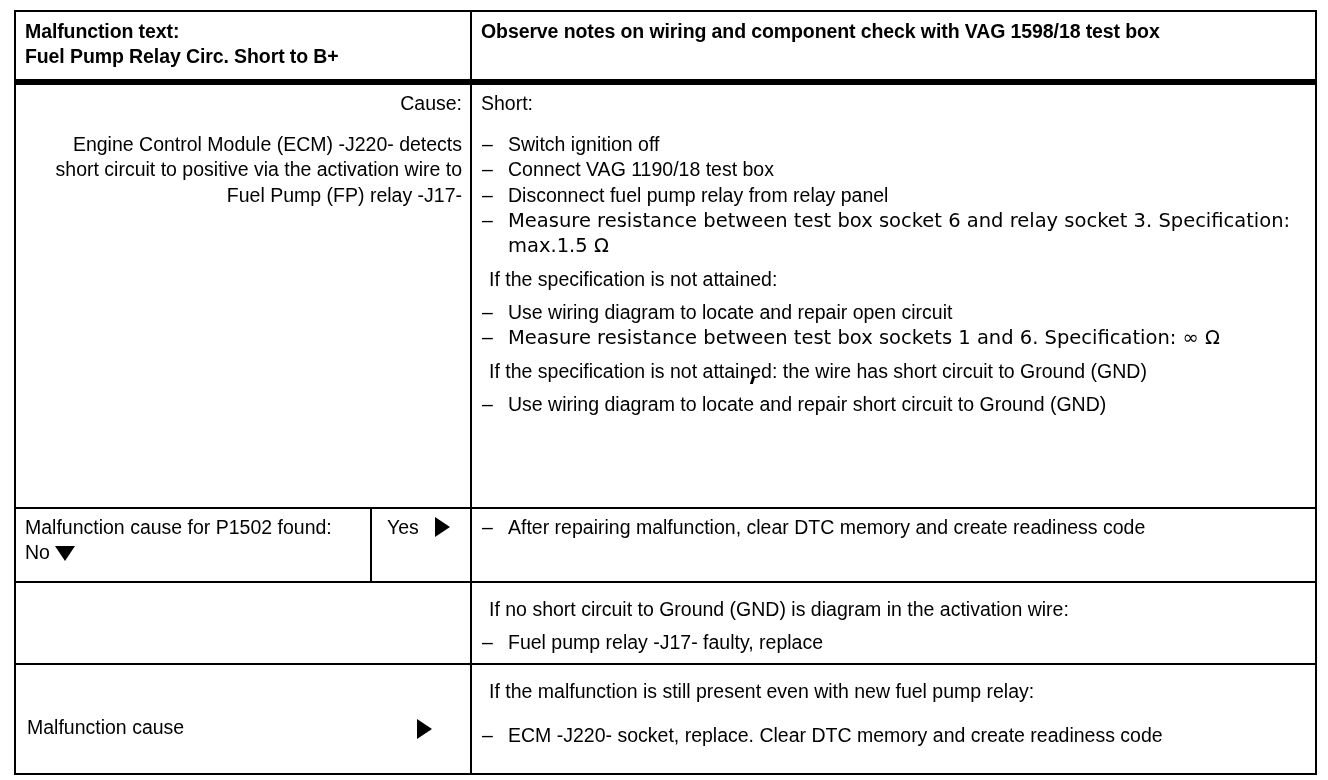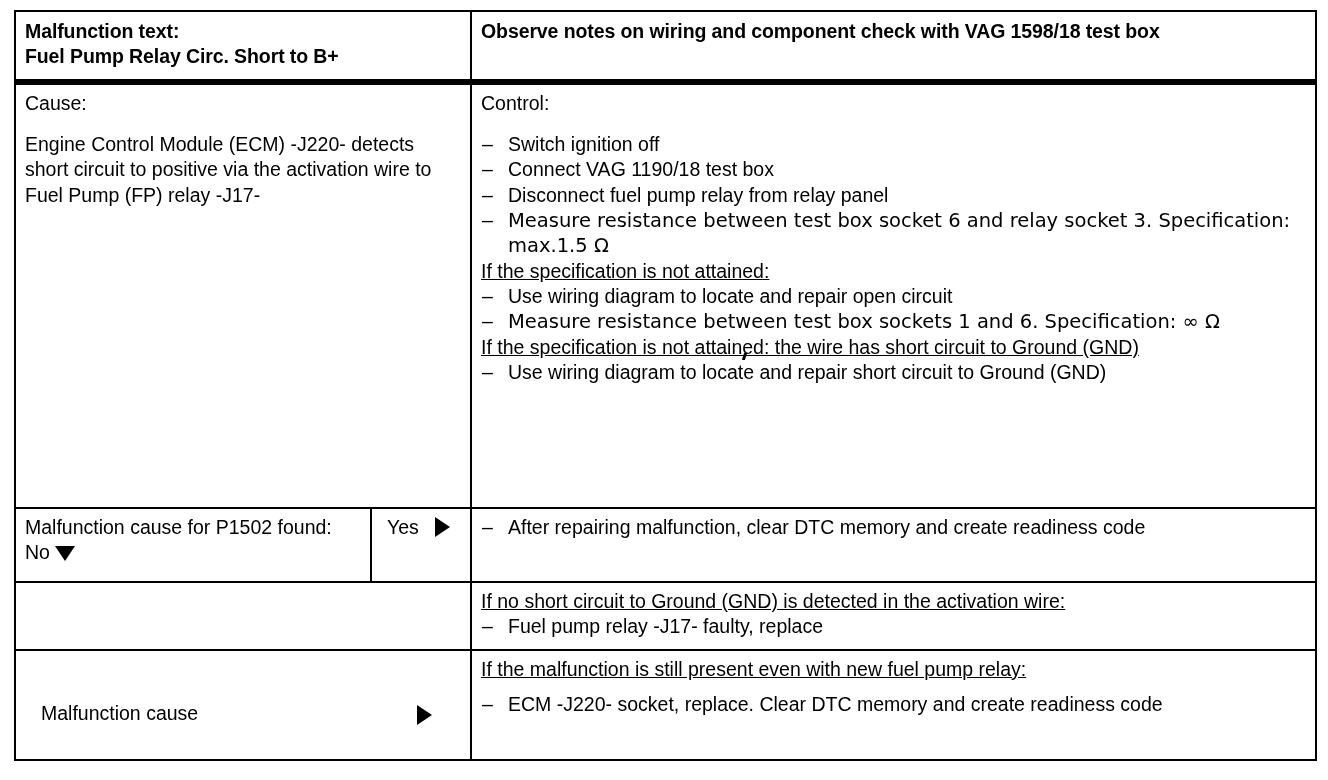--- a/index.html
+++ b/index.html
@@ -50,42 +50,42 @@
   tr.hdr td {
     font-weight: bold;
     border-bottom-width: 6px;
     padding-top: 7px;
     padding-bottom: 9px;
     letter-spacing: -0.1px;
   }
   tr.hdr td.hdr-left { border-right-width: 2px; }
 
   
-  .cell-cause   { padding-top: 8px; height: 408px; }
+  .cell-cause   { padding-top: 8px; height: 408px; text-align: right; }
   .cell-remedy  { padding-top: 8px; }
 
   .gap { height: 16px; }
   .gap-sm { height: 10px; }
 
   ul.dash {
     list-style: none;
     margin: 0;
     padding: 0;
   }
   ul.dash li {
     position: relative;
     padding-left: 27px;
     margin: 0;
   }
   ul.dash li .dash-mark {
     position: absolute;
     left: 1px;
     top: 0;
   }
-  .plain-line { margin: 0; text-decoration: underline; }
+  .plain-line { margin: 8px; }
 
   .cell-found {
     position: relative;
     padding-top: 10px;
     height: 58px;
     margin-left: 39px;
   }
   .cell-yes {
     position: relative;
     padding-top: 10px;
@@ -117,21 +117,21 @@
     margin-left: 5px;
   }
 
   .cell-nocause { height: 52px; }
   .cell-last-left {
     position: relative;
     height: 94px;
   }
   .lastrow-label {
     position: absolute;
-    left: 25px;
+    left: 11px;
     top: 50px;
   }
   .lastrow-arrow {
     position: absolute;
     left: 401px;
     top: 54px;
   }
   .cell-last-right { padding-top: 8px; }
 
   .stray-mark {
@@ -169,21 +169,21 @@
       </tr>
 
       <tr>
         <td class="cell-cause" colspan="2">
           <div>Cause:</div>
           <div class="gap"></div>
           <div>Engine Control Module (ECM) -J220- detects short circuit to positive via the activation wire to Fuel Pump (FP) relay -J17-</div>
         </td>
 
         <td class="cell-remedy">
-          <div>Control:</div>
+          <div>Short:</div>
           <div class="gap"></div>
 
           <ul class="dash">
             <li>
               <span class="dash-mark">–</span>
               <span>Switch ignition off</span>
             </li>
             <li>
               <span class="dash-mark">–</span>
               <span>Connect VAG 1190/18 test box</span>
@@ -241,21 +241,21 @@
               <span class="dash-mark">–</span>
               <span>After repairing malfunction, clear DTC memory and create readiness code</span>
             </li>
           </ul>
         </td>
       </tr>
 
       <tr>
         <td class="cell-nocause" colspan="2"></td>
         <td>
-          <div class="plain-line">If no short circuit to Ground (GND) is detected in the activation wire:</div>
+          <div class="plain-line">If no short circuit to Ground (GND) is diagram in the activation wire:</div>
           <ul class="dash">
             <li>
               <span class="dash-mark">–</span>
               <span>Fuel pump relay -J17- faulty, replace</span>
             </li>
           </ul>
         </td>
       </tr>
 
       <tr>

